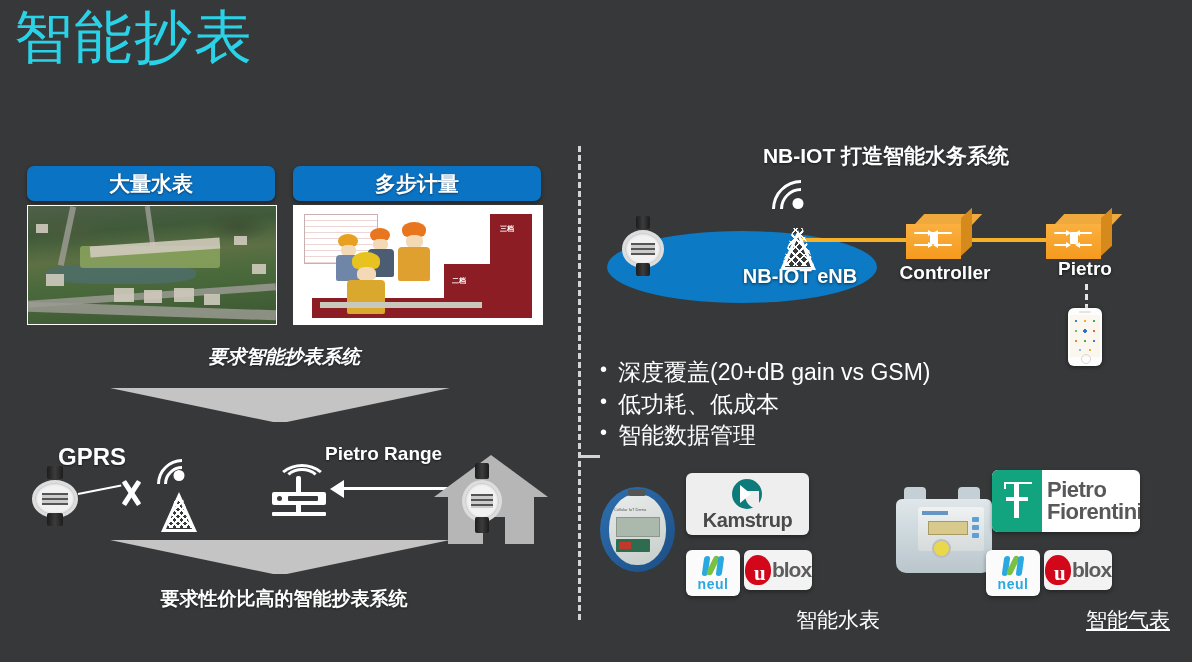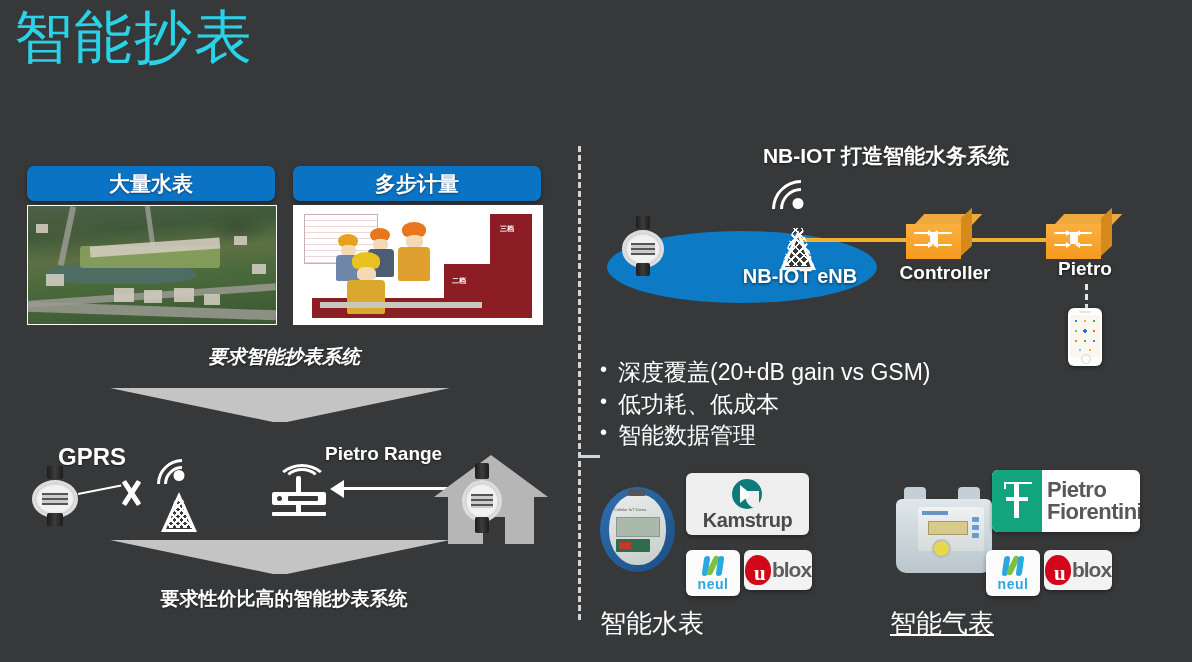--- a/index.html
+++ b/index.html
@@ -302,21 +302,21 @@
   .gm-face{position:absolute;left:22px;top:20px;width:66px;height:44px;
     background:linear-gradient(180deg,#f0f2f2,#d5dada);border-radius:3px;}
   .gm-lcd{position:absolute;left:32px;top:34px;width:38px;height:12px;background:#d8c98d;border:1px solid #a89a62;}
   .gm-btn{position:absolute;width:7px;height:5px;background:#5e9fd6;border-radius:1px;}
   .gm-cap{position:absolute;top:0;width:22px;height:16px;background:#c4d0d6;border-radius:4px 4px 0 0;}
   .gm-dial{position:absolute;left:36px;top:52px;width:15px;height:15px;border-radius:50%;
     background:#e8d84a;border:2px solid #bdbdbd;}
   .gm-brand{position:absolute;left:26px;top:24px;width:26px;height:4px;background:#2f6fb0;opacity:.7;}
 
   .prod-label{
-    position:absolute;color:#ffffff;font-size:26px;text-align:left;
+    position:absolute;color:#ffffff;font-size:21px;text-align:right;
   }
   #label-water-meter{left:600px;top:606px;width:280px;}
   #label-gas-meter{left:890px;top:606px;width:280px;text-decoration:underline;}
 </style>
 </head>
 <body>
 
 <div class="abs" id="slide-title">智能抄表</div>
 
 <div class="abs" id="divider"></div>

